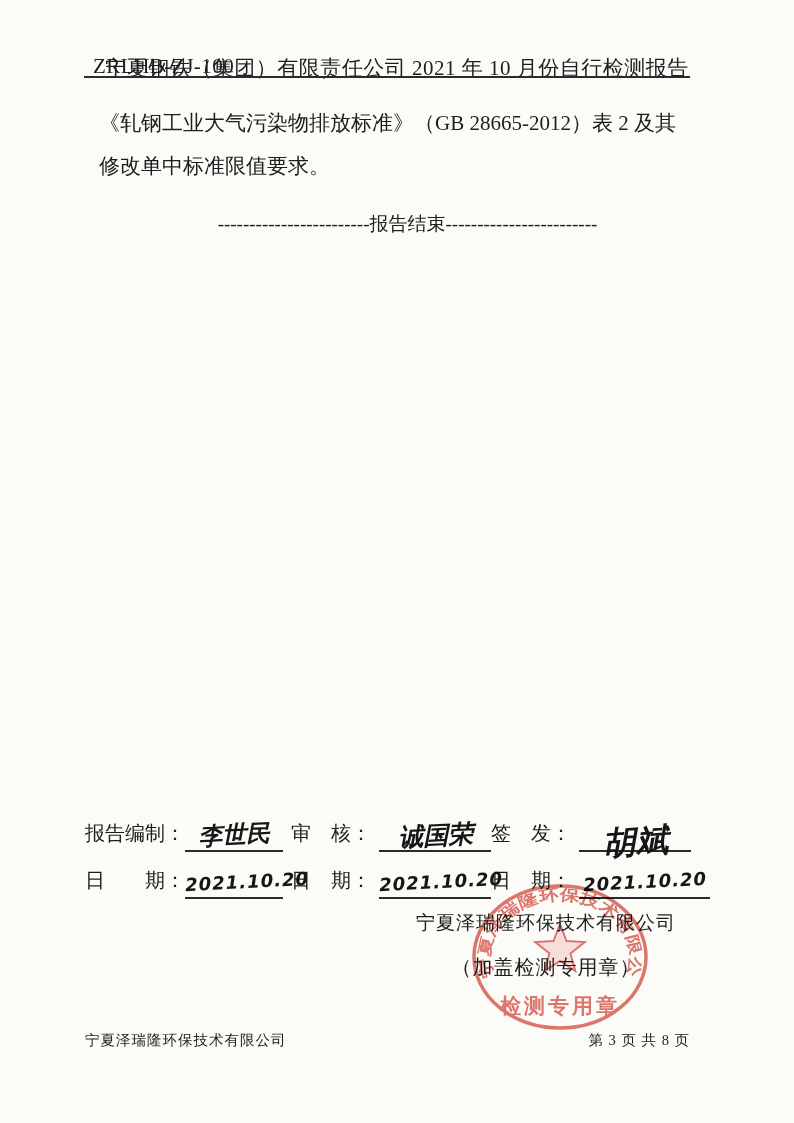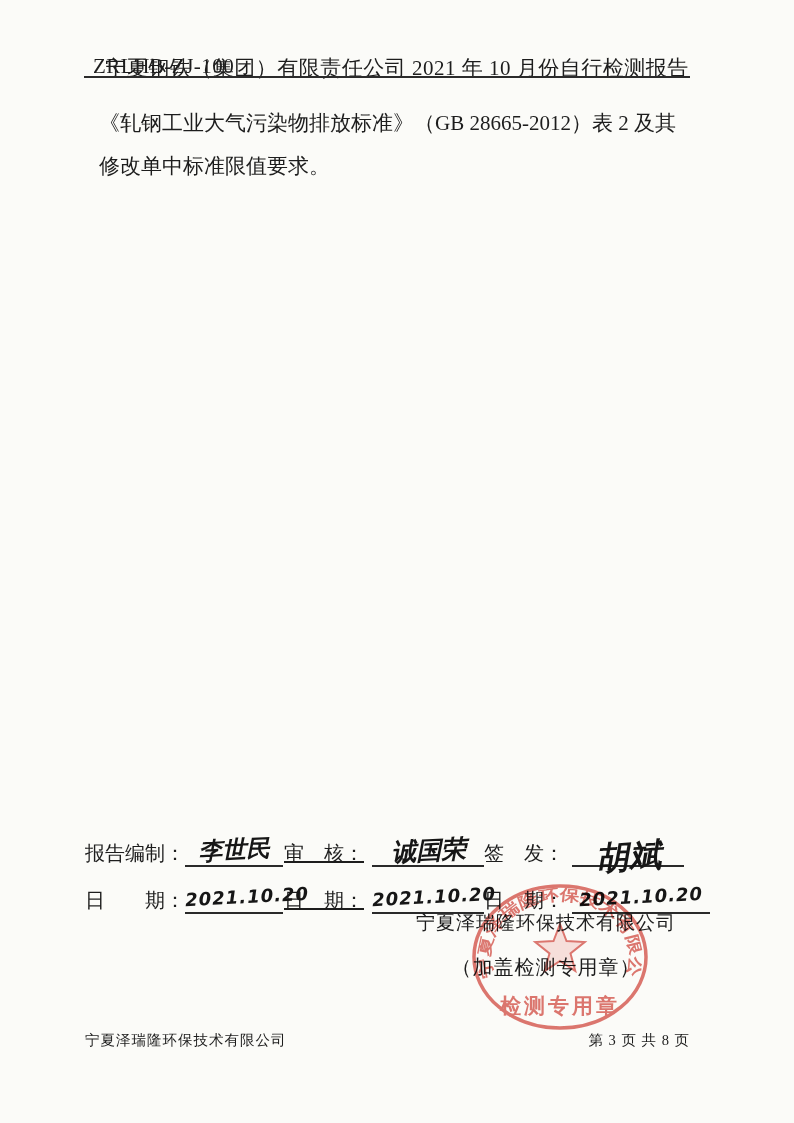--- a/index.html
+++ b/index.html
@@ -13,25 +13,25 @@
   .doc-code{position:absolute;left:93px;top:3px;letter-spacing:.5px;white-space:nowrap;}
   .header-title{text-align:center;padding-top:3px;letter-spacing:.5px;}
   .rule{position:absolute;top:76px;left:84px;width:606px;border-top:2px solid #2b2b2b;}
   
   .body{position:absolute;top:88px;left:85px;width:605px;font-size:21px;line-height:43px;text-align:justify;}
   .body p{margin:14px;}
   .body p.ind{text-indent:2em;}
   .end-marker{margin:0;text-align:center;padding-left:40px;font-size:19px;line-height:43px;letter-spacing:0;white-space:nowrap;}
   
   .signatures{position:absolute;left:85px;top:820px;width:625px;font-size:20px;}
-  .sig-row{display:flex;align-items:flex-end;height:47px;white-space:nowrap;}
+  .sig-row{display:flex;align-items:flex-start;height:47px;white-space:nowrap;}
   .sig-label{display:inline-block;}
   .sig-line{display:inline-block;border-bottom:2px solid #2a2a2a;text-align:center;position:relative;height:30px;vertical-align:bottom;}
   .w98{width:98px;} .w112{width:112px;} .w140{width:140px;}
-  .ml4{margin-left:1px;text-decoration:underline;} .ml8{margin-left:8px;}
+  .ml4{margin-left:8px;} .ml8{margin-left:8px;}
   .hw{
     display:inline-block;font-family:"DejaVu Sans",sans-serif;font-style:italic;font-weight:bold;
     color:#161616;transform:rotate(-3deg) translateY(3px);line-height:1;
   }
   .hw-name{font-size:24px;} .hw-name2{font-size:25px;} .hw-big{font-size:33px;transform:rotate(-4deg) translateY(5px);}
   .hw-date{font-size:18px;letter-spacing:1px;}
   
   .company-block{position:absolute;top:910px;left:400px;width:292px;text-align:center;}
   .company-line{font-size:19px;letter-spacing:1px;}
   .note-line{font-size:20px;margin-top:18px;letter-spacing:1px;}
@@ -46,20 +46,21 @@
 <div class="page">
 
   <div class="header">
     <span class="doc-code">ZRLHB-ZJ-100</span>
     <div class="header-title">宁夏钢铁（集团）有限责任公司 2021 年 10 月份自行检测报告</div>
   </div>
   <div class="rule"></div>
 
   <div class="body">
     <p>《轧钢工业大气污染物排放标准》（GB 28665-2012）表 2 及其修改单中标准限值要求。</p>
+    <p class="end-marker">------------------------报告结束------------------------</p>
   </div>
 
   <div class="signatures">
     <div class="sig-row">
       <span class="sig-label">报告编制：</span>
         <span class="sig-line w98"><span class="hw hw-name">李世民</span></span>
         <span class="sig-label ml4">审　核：</span>
         <span class="sig-line w112 ml8"><span class="hw hw-name2">诚国荣</span></span>
         <span class="sig-label">签　发：</span>
         <span class="sig-line w112 ml8"><span class="hw hw-big">胡斌</span></span>

